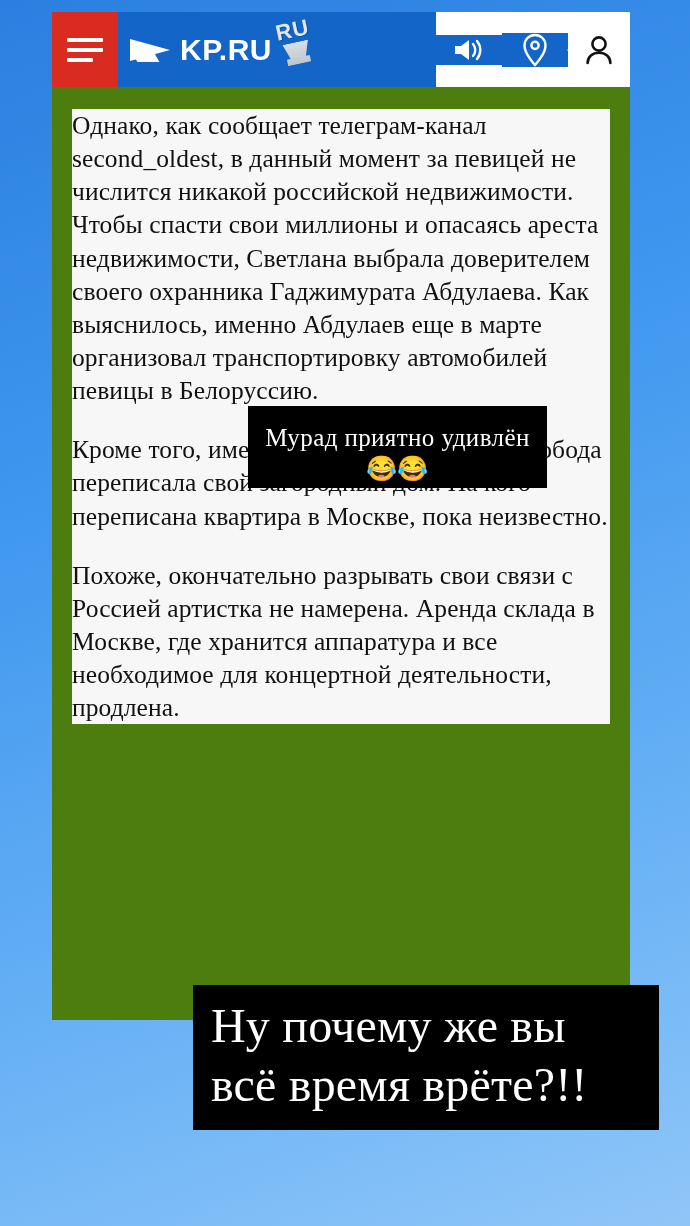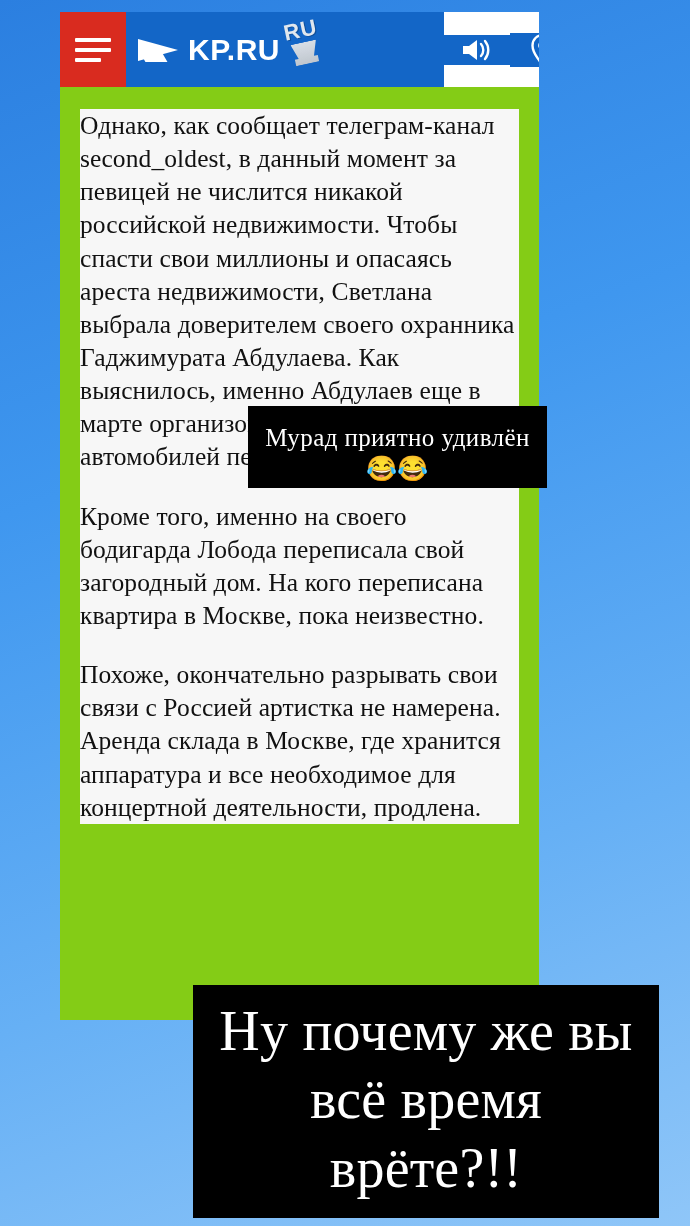--- a/index.html
+++ b/index.html
@@ -11,23 +11,23 @@
     height: 1226px;
     position: relative;
     overflow: hidden;
     font-family: "Liberation Sans", sans-serif;
     background: linear-gradient(160deg, #2b7fe0 0%, #3f97ef 35%, #66b0f5 70%, #8fc6f8 100%);
   }
 
   
   .screenshot {
     position: absolute;
-    left: 60px;
+    left: 52px;
     top: 12px;
-    width: 479px;
+    width: 578px;
     height: 1008px;
     background: #ffffff;
     overflow: hidden;
   }
 
   
   .site-header {
     position: absolute;
     left: 0;
     top: 0;
@@ -158,21 +158,21 @@
   }
   .ico { display: block; }
 
   
   .article {
     position: absolute;
     left: 0;
     top: 75px;
     right: 0;
     bottom: 0;
-    background: #84cc16;
+    background: #4d7c0f;
     padding: 22px 20px 0 20px;
     box-sizing: border-box;
   }
   .article-inner {
     background: #f7f7f7;
   }
   .article p {
     margin: 0 0 26px 0;
     font-family: "Liberation Serif", serif;
     font-size: 25.5px;
@@ -220,23 +220,23 @@
   }
 
   .caption-big {
     position: absolute;
     left: 193px;
     top: 985px;
     width: 466px;
     background: #000000;
     color: #ffffff;
     font-family: "Liberation Serif", serif;
-    font-size: 56px;
+    font-size: 48px;
     line-height: 1.22;
-    text-align: center;
+    text-align: left;
     padding: 12px 18px 16px 18px;
     box-sizing: border-box;
     letter-spacing: .2px;
   }
 </style>
 </head>
 <body>
 
 <div></div>
 

